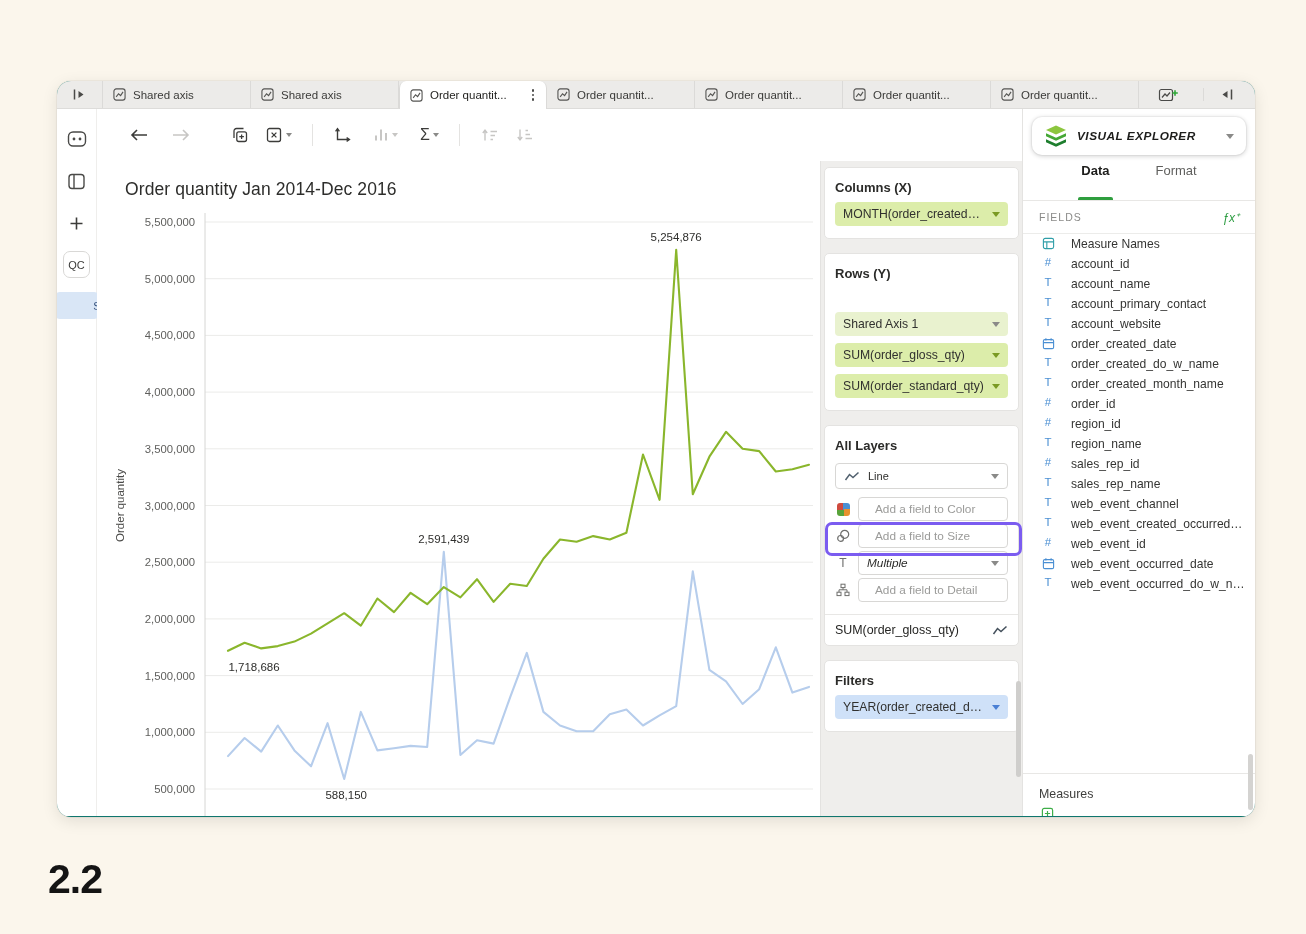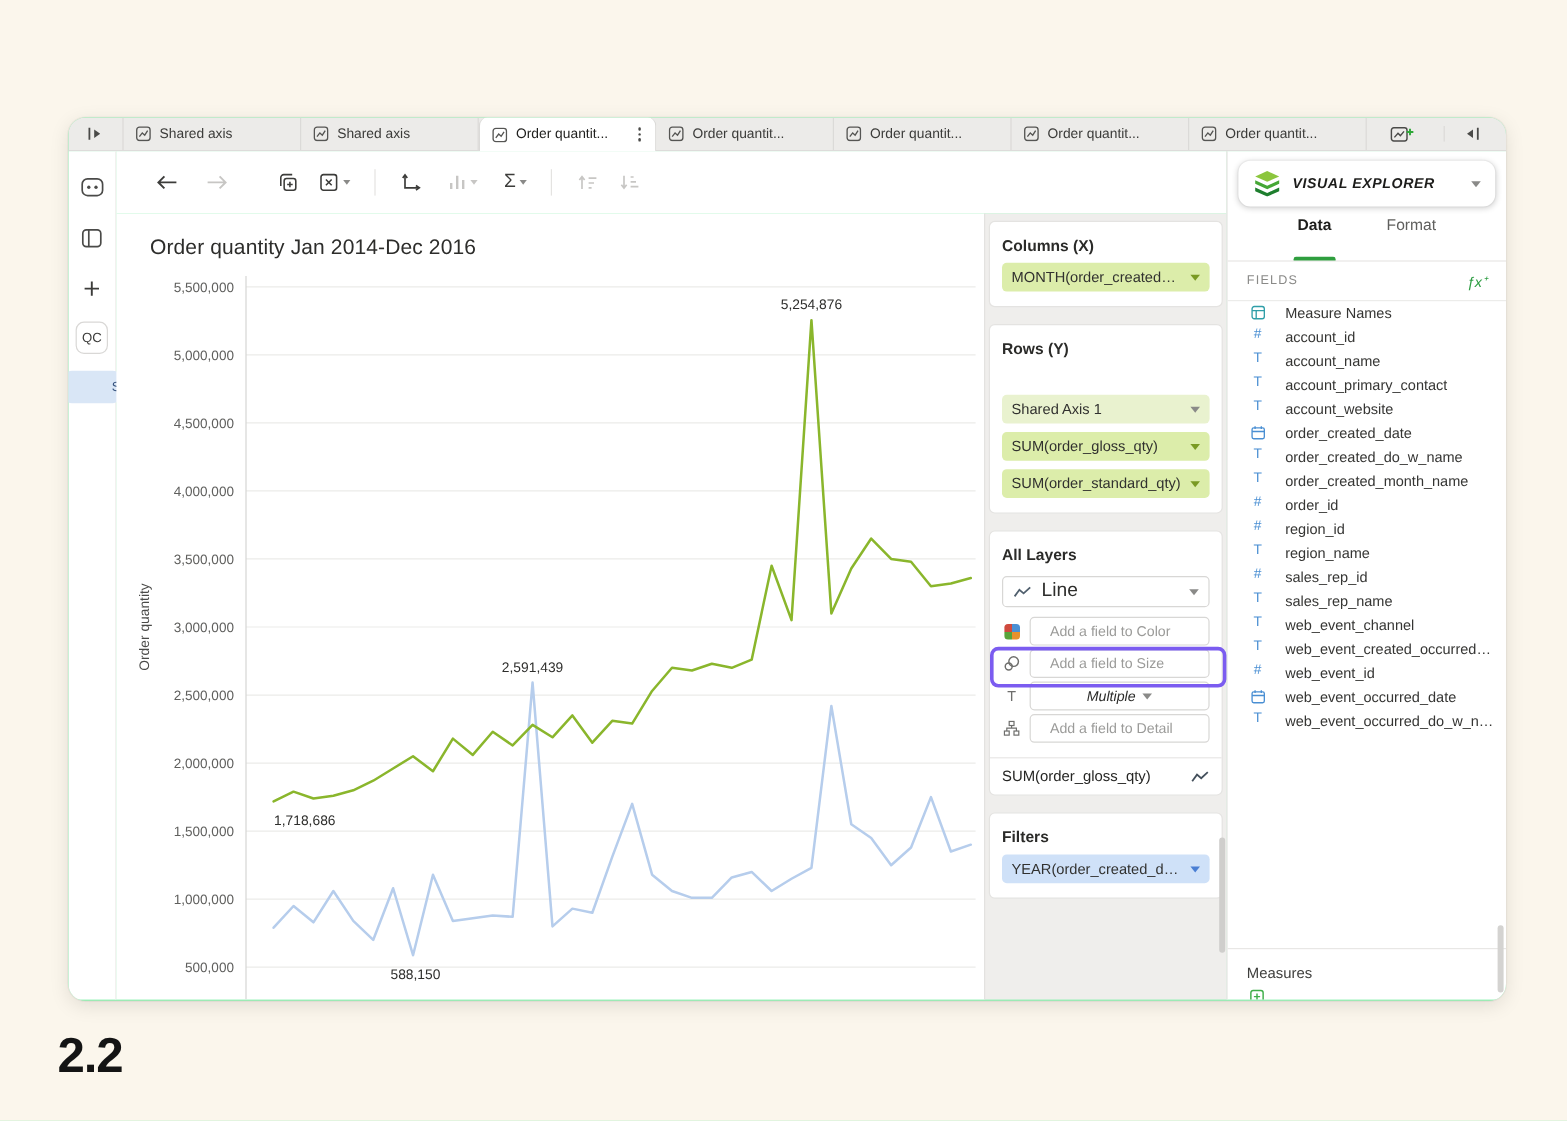--- a/index.html
+++ b/index.html
@@ -5,22 +5,22 @@
   * { margin:0; padding:0; box-sizing:border-box; }
   html,body { width:1306px; height:934px; }
   body {
     background:#fbf6ec;
     font-family:"Liberation Sans", sans-serif;
     position:relative;
     overflow:hidden;
     color:#333;
   }
   .window {
-    position:absolute; left:57px; top:98px; width:1198px; height:736px;
-    background:#86efac; border-radius:14px; overflow:hidden;
+    position:absolute; left:57px; top:81px; width:1198px; height:736px;
+    background:#0f766e; border-radius:14px; overflow:hidden;
     box-shadow:0 4px 16px rgba(0,0,0,.10), 0 0 0 1px rgba(0,0,0,.04);
   }
   
   .tabbar { height:28px; background:#ecebe9; display:flex; align-items:stretch; border-bottom:1px solid #dddcda; }
   .tabbar-btn { width:46px; display:flex; align-items:center; justify-content:center; border-right:1px solid #dbdad8; cursor:pointer; flex:none; }
   .tabbar-btn.right { border-right:none; border-left:1px solid #dbdad8; }
   .tabs { display:flex; align-items:stretch; flex:none; }
   .tab { width:148px; display:flex; align-items:center; gap:7px; padding:0 10px; font-size:11.5px; color:#3b3b39; border-right:1px solid #dbdad8; cursor:pointer; overflow:hidden; white-space:nowrap; }
   .tab.active { background:#fff; border-radius:7px 7px 0 0; border-left:1px solid #dbdad8; margin-bottom:-1px; color:#1f1f1d; }
   .tab-label { overflow:hidden; text-overflow:ellipsis; flex:1; }
@@ -58,30 +58,30 @@
   .card { background:#fff; border:1px solid #e4e3e1; border-radius:5px; padding:12px 10px; margin-bottom:14px; }
   .card-title { font-size:13px; font-weight:bold; color:#2b2b29; }
   .pill { height:24px; border-radius:4px; display:flex; align-items:center; justify-content:space-between; padding:0 8px; font-size:12.2px; color:#31312f; margin-top:7px; cursor:pointer; white-space:nowrap; }
   .pill .pill-label { overflow:hidden; text-overflow:ellipsis; }
   .pill.green { background:#dcedaa; }
   .pill.axis { background:#e9f2cf;margin-top:31px; }
   .pill.blue { background:#cfe1f8; }
   .caret { width:0; height:0; border-left:4px solid transparent; border-right:4px solid transparent; border-top:5px solid #8a8a88; flex:none; margin-left:6px; }
   .caret.green-c { border-top-color:#7a9a23; }
   .caret.blue-c { border-top-color:#4a7fd4; }
-  .mark-select { margin-top:10px; height:26px; border:1px solid #d8d7d5; border-radius:4px; background:#fff; display:flex; align-items:center; gap:8px; padding:0 8px; font-size:16px; color:#2e2e2c; cursor:pointer;justify-content:space-between; }
+  .mark-select { margin-top:10px; height:26px; border:1px solid #d8d7d5; border-radius:4px; background:#fff; display:flex; align-items:center; gap:8px; padding:0 8px; font-size:11px; color:#2e2e2c; cursor:pointer;justify-content:space-between; }
   .mark-select .caret { margin-left:auto; }
   .enc-row { display:flex; align-items:center; gap:7px; margin-top:3px; }
   .enc-row.first { margin-top:8px; }
   .enc-icon { width:16px; display:flex; justify-content:center; align-items:center; flex:none; color:#6e6e6c; }
   .color-swatch { width:13px; height:13px; border-radius:3px; background:conic-gradient(#4a8fd3 0 25%, #e8912d 0 50%, #58a33a 0 75%, #cf4a3e 0); }
   .t-glyph { font-size:12px; color:#6e6e6c; }
   .enc-field { flex:1; height:24px; border:1px solid #d8d7d5; border-radius:4px; background:#fff; display:flex; align-items:center; padding:0 8px; font-size:11.8px; cursor:pointer; min-width:0; }
   .enc-field.placeholder { color:#9b9b99;padding-left:16px; }
-  .enc-field.value { color:#2c2c2a; justify-content:center; }
+  .enc-field.value { color:#2c2c2a; justify-content:space-between; }
   .enc-field.value i { font-style:italic; }
   .layer-list { margin:12px -10px 0; border-top:1px solid #e8e7e5; }
   .layer-row { height:30px; display:flex; align-items:center; justify-content:space-between; padding:0 10px; font-size:12.4px; color:#262624; border-bottom:1px solid #e8e7e5; cursor:pointer; white-space:nowrap; }
   .layer-row:last-child { border-bottom:none; }
   .layer-row .lname { overflow:hidden; text-overflow:ellipsis; }
   .card.layers { padding-bottom:0; }
   .shelf-scroll { position:absolute; right:1px; top:520px; width:5px; height:96px; background:#cfcecc; border-radius:3px; }
   
   .annotation-box { position:absolute; border:3px solid #7b5cf0; border-radius:7px; z-index:30; pointer-events:none; }
   

